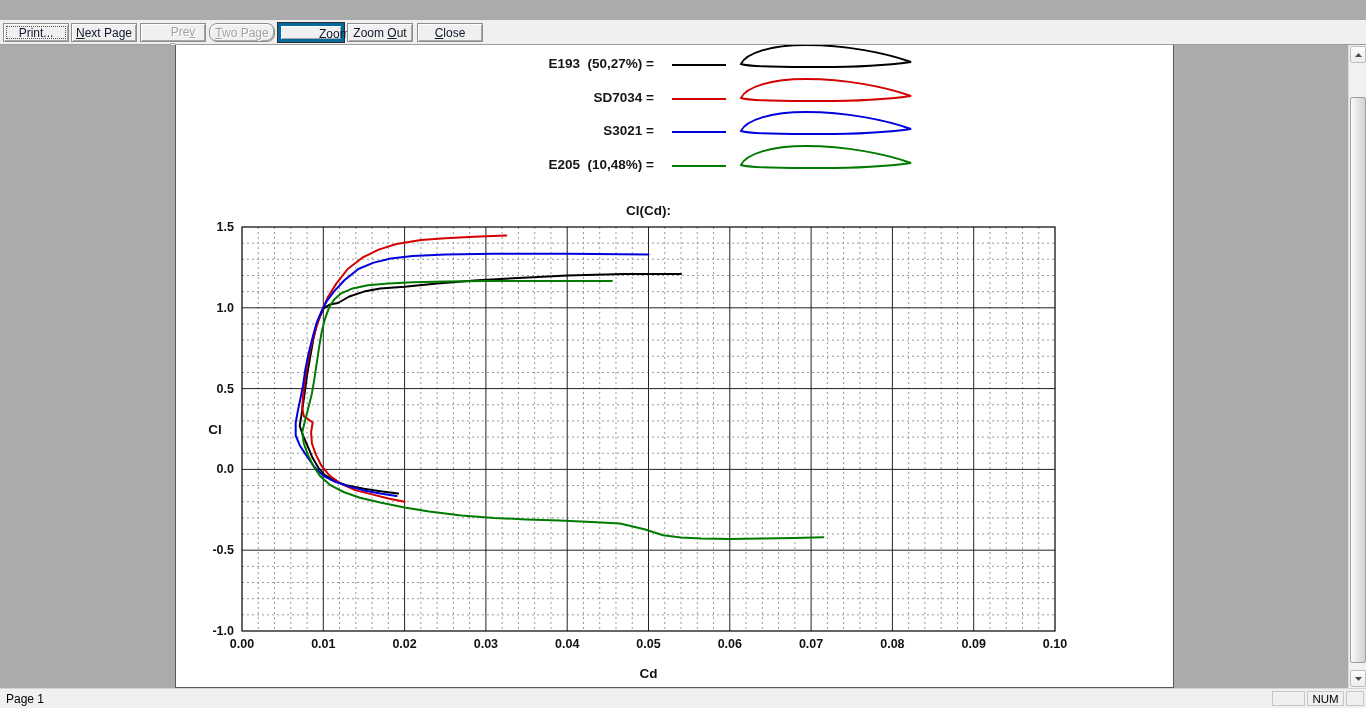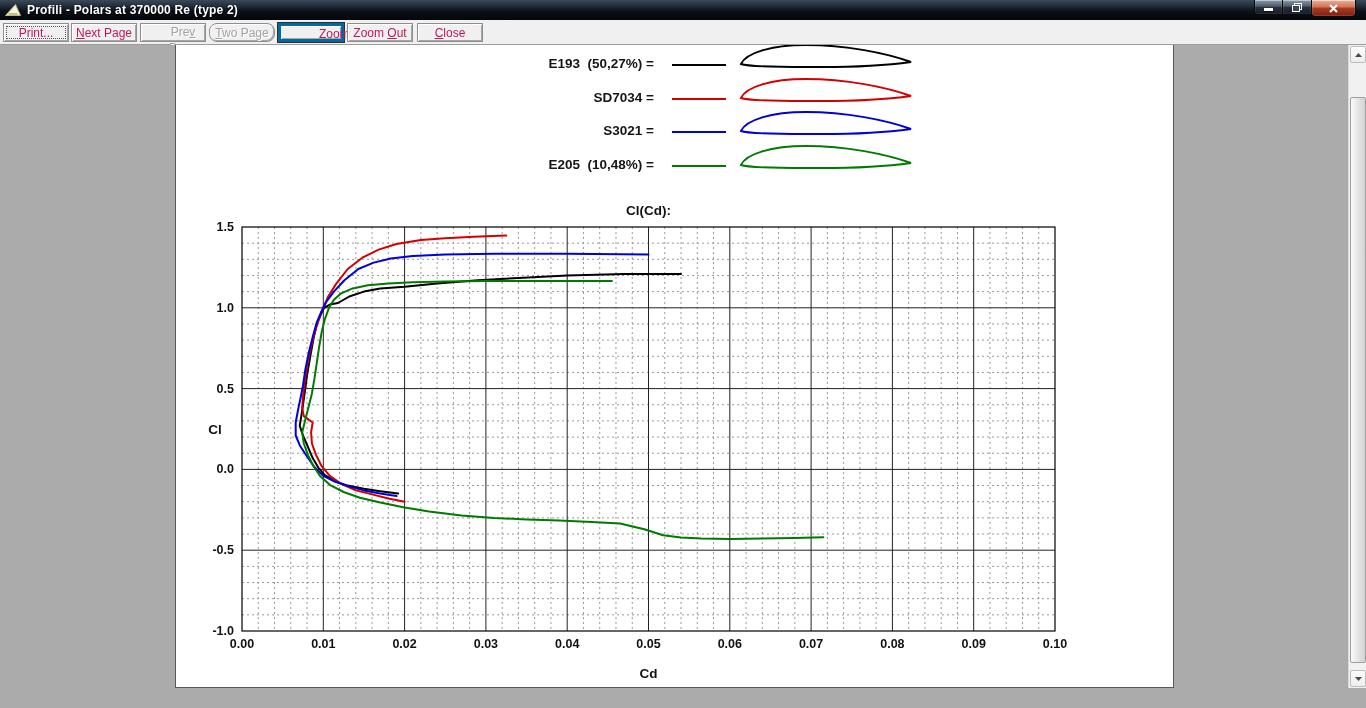--- a/index.html
+++ b/index.html
@@ -24,21 +24,21 @@
     background:linear-gradient(180deg,#edb09b 0%,#d0755a 42%,#a83c22 52%,#801f10 100%);
     box-shadow:inset 0 1px 0 rgba(255,255,255,.5), inset 0 0 0 1px rgba(255,255,255,.12);}
   .glyph-min{width:9px;height:3px;background:#fff;margin-top:5px;box-shadow:0 1px 1px rgba(0,0,0,.6);}
 
   
   .toolbar{position:absolute;left:0;top:20px;width:1366px;height:25px;background:#f0f0f0;
     border-bottom:1px solid #9c9c9c;box-sizing:border-box;}
   .tb-btn{position:absolute;top:3px;height:19px;width:66px;box-sizing:border-box;
     background:#f0f0f0;border:1px solid #8e8e8e;
     box-shadow:inset 1px 1px 0 #ffffff, inset -1px -1px 0 #a6a6a6;
-    font-family:"Liberation Sans",sans-serif;font-size:12px;color:#be185d;
+    font-family:"Liberation Sans",sans-serif;font-size:12px;color:#0f172a;
     padding:0;text-align:center;line-height:16px;}
   .tb-btn .mn{text-decoration:underline;}
   .tb-btn.default{outline:1px dotted #555;outline-offset:-4px;}
   .tb-btn.strong{border:3px solid #0369a1;box-shadow:0 0 0 1px #2e2e2e, inset 1px 1px 0 #ffffff, inset -1px -1px 0 #a6a6a6;padding-left:38px;}
   .tb-btn.disabled{color:#a2a2a2;text-shadow:1px 1px 0 #fff;}
 
   
   .preview{position:absolute;left:0;top:45px;width:1348px;height:643px;background:#ababab;overflow:hidden;}
   .page{position:absolute;left:175px;top:-2px;width:999px;height:645px;background:#fff;
     border:1px solid #585858;box-sizing:border-box;}
@@ -73,43 +73,20 @@
     text-align:center;font-size:11.5px;line-height:14px;color:#000;background:#f0f0f0;}
   .sb-pane.p1{right:61px;width:33px;}
   .sb-pane.p2{right:22px;width:37px;}
   .sb-pane.p3{right:2px;width:18px;}
 </style>
 </head>
 <body>
 
 <div class="screen">
 
-  <div class="titlebar">
-    <svg class="app-icon" viewBox="0 0 18 14">
-      <path d="M1.5 12.5 L16.5 12.5 L11.5 1.5 Z" fill="#f7f3dc" stroke="#b9b27e" stroke-width="1"></path>
-      <path d="M4.5 11 L13.5 11" stroke="#8d8656" stroke-width="1"></path>
-    </svg>
-    <span class="title-text">Profili - Polars at 370000 Re (type 2)</span>
-    <div class="win-btns">
-      <div class="win-btn min">
-          <div class="glyph-min"></div>
-        </div>
-      <div class="win-btn max">
-        <svg width="10" height="9" viewBox="0 0 10 9">
-          <rect x="2.5" y="0.5" width="7" height="6" fill="none" stroke="#fff"></rect>
-          <rect x="0.5" y="2.5" width="7" height="6" fill="#3a4856" stroke="#fff"></rect>
-        </svg>
-      </div>
-      <div class="win-btn cls">
-        <svg width="9" height="9" viewBox="0 0 9 9">
-          <path d="M1 1 L8 8 M8 1 L1 8" stroke="#fff" stroke-width="2"></path>
-        </svg>
-      </div>
-    </div>
-  </div>
 
   <div class="toolbar">
       <button class="tb-btn default" style="left: 3px;">Print...</button>
       <button class="tb-btn" style="left: 71px;"><span class="mn">N</span>ext Page</button>
       <button class="tb-btn disabled" style="left: 140px; padding-left: 20px;">Pre<span class="mn">v</span> Page</button>
       <button class="tb-btn disabled" style="left: 209px; border-radius: 8px;"><span class="mn">T</span>wo Page</button>
       <button class="tb-btn strong" style="left: 278px;">Zoom <span class="mn">I</span>n</button>
       <button class="tb-btn" style="left: 347px;">Zoom <span class="mn">O</span>ut</button>
       <button class="tb-btn" style="left: 417px;"><span class="mn">C</span>lose</button>
     </div>
@@ -260,14 +237,20 @@
         </svg>
     </div>
     <div class="vs-thumb"></div>
     <div class="vs-btn vs-down">
       <svg width="7" height="4" viewBox="0 0 7 4">
           <path d="M0 0 L3.5 4 L7 0 Z" fill="#4a4a4a"></path>
         </svg>
     </div>
   </div>
 
+  <div class="statusbar">
+    <span class="sb-left">Page 1</span>
+    <span class="sb-pane p1"></span>
+    <span class="sb-pane p2">NUM</span>
+    <span class="sb-pane p3"></span>
+  </div>
 
 </div>
 
 </body></html>

